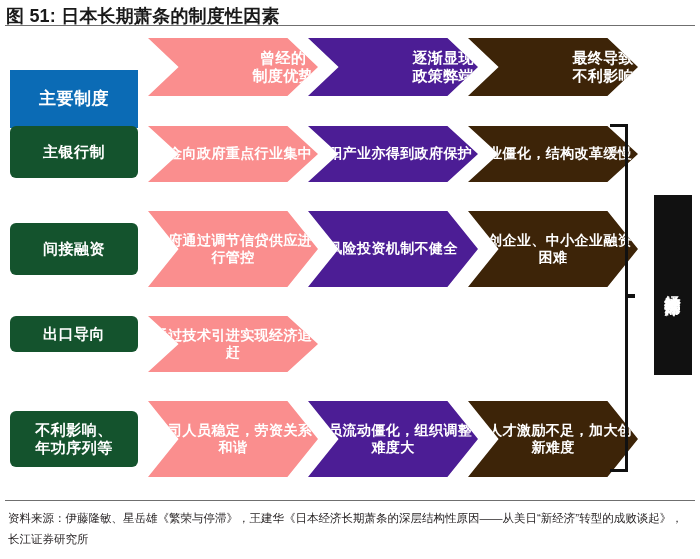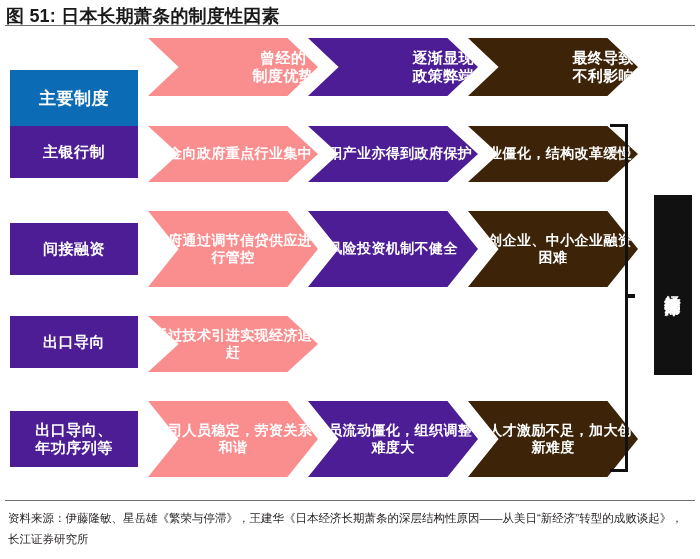--- a/index.html
+++ b/index.html
@@ -67,21 +67,21 @@
     display: flex;
     align-items: center;
     justify-content: center;
     text-align: center;
     color: #ffffff;
     font-weight: 700;
     line-height: 1.22;
     letter-spacing: 0.5px;
   }
   .lbl-box.blue { background: #0b6bb5; }
-  .lbl-box.red  { background: #4c1d95; }
+  .lbl-box.red  { background: #14532d; border-radius: 6px; }
 
   
   .chev {
     position: absolute;
     box-sizing: border-box;
     display: flex;
     align-items: center;
     justify-content: center;
     text-align: center;
     color: #ffffff;
@@ -221,32 +221,32 @@
     </div>
     <div class="chev gray" style="left:308px;top:0;width:170px;height:76px;">
       <span class="txt">风险投资机制不健全</span>
     </div>
     <div class="chev brown" style="left:468px;top:0;width:170px;height:76px;">
       <span class="txt">初创企业、中小企业融资困难</span>
     </div>
   </div>
 
   <div class="row body-row" style="top:288px;height:56px;">
-    <div class="lbl-box red" style="top:0;width:128px;height:52px;">
+    <div class="lbl-box red" style="top:0;width:128px;height:36px;">
       <span class="txt">出口导向</span>
     </div>
     <div class="chev pink" style="left:148px;top:0;width:170px;height:56px;">
       <span class="txt">通过技术引进实现经济追赶</span>
     </div>
   </div>
 
   <div class="row body-row" style="top:373px;height:76px;">
     <div class="lbl-box red" style="top:10px;width:128px;height:56px;">
       <span class="txt">
-        <span>出口导向、</span><br>
+        <span>不利影响、</span><br>
         <span>年功序列等</span>
       </span>
     </div>
     <div class="chev pink" style="left:148px;top:0;width:170px;height:76px;">
       <span class="txt">公司人员稳定，劳资关系和谐</span>
     </div>
     <div class="chev gray" style="left:308px;top:0;width:170px;height:76px;">
       <span class="txt">人员流动僵化，组织调整难度大</span>
     </div>
     <div class="chev brown" style="left:468px;top:0;width:170px;height:76px;">

